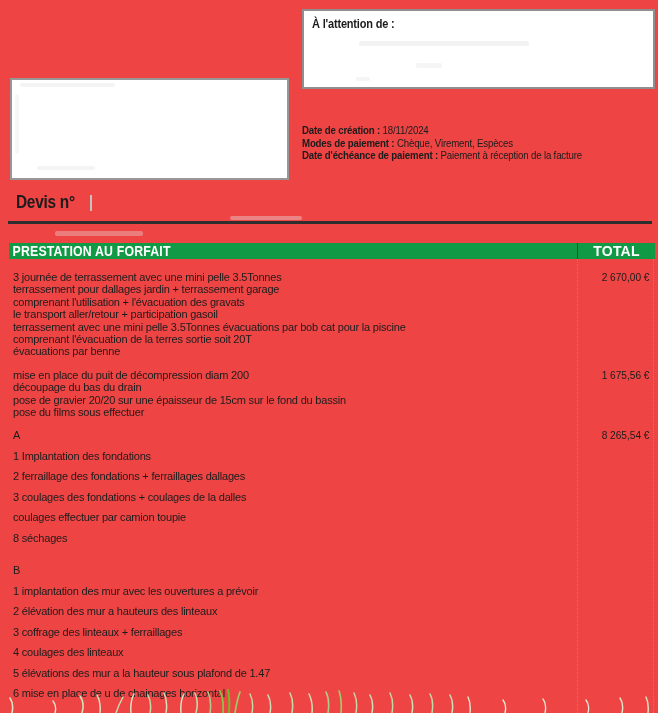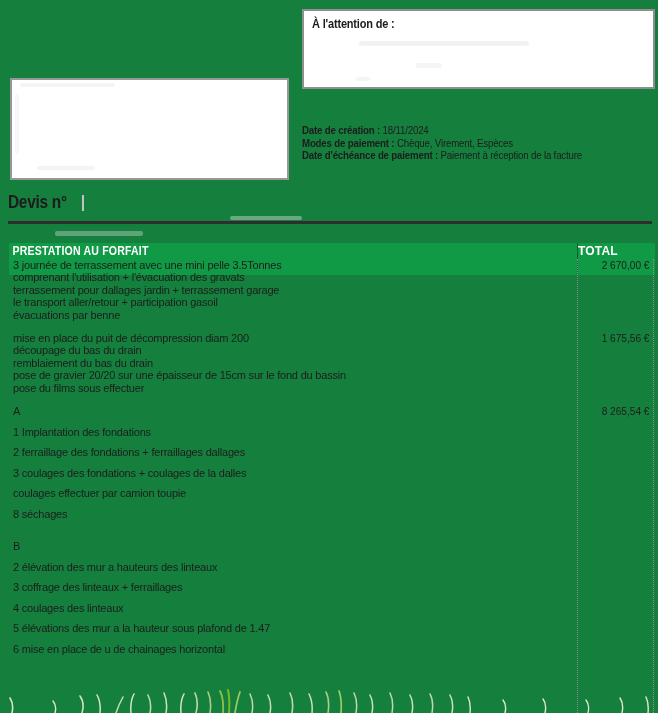--- a/index.html
+++ b/index.html
@@ -1,42 +1,42 @@
 <!DOCTYPE html>
 <html><head>
 <meta charset="utf-8">
 <style>
   html,body{margin:0;padding:0;background:#fff;}
-  .page{position:relative;width:658px;height:713px;overflow:hidden;background:#15803d;
+  .page{position:relative;width:658px;height:713px;overflow:hidden;background:#ef4444;
         font-family:"Liberation Sans","DejaVu Sans",sans-serif;color:#1c1c1c;}
   .cond{transform:scaleX(.88);transform-origin:0 50%;}
   
   .attention-box{position:absolute;left:302px;top:9px;width:349px;height:76px;
         border:2px solid #8f8f8f;background:#fff;}
   .attention-label{position:absolute;left:8px;top:6px;font-size:12.5px;font-weight:bold;
         letter-spacing:-.2px;white-space:nowrap;}
   .redact{position:absolute;background:#e7e7e7;border-radius:2px;}
   .sender-box{position:absolute;left:10px;top:78px;width:275px;height:98px;
         border:2px solid #979797;background:#fff;}
   
   .payment-info{position:absolute;left:302px;top:124px;font-size:11px;line-height:12.6px;
         letter-spacing:-.2px;white-space:nowrap;}
   .plabel{font-weight:bold;}
   
-  .devis-title-row{position:absolute;left:8px;top:192px;display:flex;align-items:center;}
+  .devis-title-row{position:absolute;left:16px;top:192px;display:flex;align-items:center;}
   .devis-title{margin:0;font-size:17.5px;font-weight:bold;letter-spacing:-.3px;white-space:nowrap;}
   .caret{width:2px;height:16px;background:#c2c2c2;margin-left:7px;}
   .title-rule{position:absolute;left:8px;top:221px;width:644px;height:3px;background:#2e2e2e;}
   
   .quote-table{position:absolute;left:9px;top:243px;width:646px;bottom:0;}
-  .thead{display:flex;height:32px;color:#fff;font-weight:bold;font-size:12px;
+  .thead{display:flex;height:16px;color:#fff;font-weight:bold;font-size:14px;
         line-height:16px;letter-spacing:.2px;}
   .th-left{flex:1;padding-left:4px;}
-  .th-right{width:77px;border-left:1px solid rgba(0,50,20,.55);}
-  .tbody{position:absolute;left:0;right:0;top:16px;bottom:0;padding-top:0;font-size:11px;}
+  .th-right{width:77px;text-align:center;border-left:1px solid rgba(0,50,20,.55);}
+  .tbody{position:absolute;left:0;right:0;top:16px;bottom:0;padding-top:12px;font-size:11px;}
   .vline{position:absolute;top:16px;bottom:0;width:0;border-left:1px dotted #8f8f8f;}
   .block{display:flex;}
   .block .desc{width:568px;box-sizing:border-box;padding-left:4px;letter-spacing:-.2px;}
   .block .total{flex:1;text-align:right;padding-right:6px;font-size:11px;
         transform:scaleX(.92);transform-origin:100% 0;}
   .block.tight{margin-bottom:11px;}
   .block.tight .line{line-height:12.4px;}
   .block.loose{margin-bottom:12px;}
   .block.loose .line{line-height:12px;margin-bottom:8.5px;}
   
@@ -87,51 +87,53 @@
     <div class="thead" id="table-head" style="background: rgb(17, 154, 70);">
       <div class="th-left cond">PRESTATION AU FORFAIT</div>
       <div class="th-right">TOTAL</div>
     </div>
     <div class="vline" style="left:568px"></div>
     <div class="vline" style="left:644px"></div>
     <div class="tbody" id="table-body">
         <div class="block tight">
           <div class="desc">
             <div class="line">3 journée de terrassement avec une mini pelle 3.5Tonnes</div>
+            <div class="line">terrassement pour dallages jardin + terrassement garage</div>
             <div class="line">comprenant l'utilisation + l'évacuation des gravats</div>
-            <div class="line">terrassement pour dallages jardin + terrassement garage</div>
             <div class="line">le transport aller/retour + participation gasoil</div>
+            <div class="line">terrassement avec une mini pelle 3.5Tonnes évacuations par bob cat pour la piscine</div>
+            <div class="line">comprenant l'évacuation de la terres sortie soit 20T</div>
             <div class="line">évacuations par benne</div>
           </div>
           <div class="total">2 670,00 €</div>
         </div>
         <div class="block tight">
           <div class="desc">
             <div class="line">mise en place du puit de décompression diam 200</div>
             <div class="line">découpage du bas du drain</div>
-            <div class="line">remblaiement du bas du drain</div>
             <div class="line">pose de gravier 20/20 sur une épaisseur de 15cm sur le fond du bassin</div>
             <div class="line">pose du films sous effectuer</div>
           </div>
           <div class="total">1 675,56 €</div>
         </div>
         <div class="block loose">
           <div class="desc">
             <div class="line">A</div>
             <div class="line">1 Implantation des fondations</div>
             <div class="line">2 ferraillage des fondations + ferraillages dallages</div>
             <div class="line">3 coulages des fondations + coulages de la dalles</div>
             <div class="line">coulages effectuer par camion toupie</div>
             <div class="line">8 séchages</div>
           </div>
           <div class="total">8 265,54 €</div>
         </div>
         <div class="block loose">
           <div class="desc">
             <div class="line">B</div>
+            <div class="line">1 implantation des mur avec les ouvertures a prévoir</div>
             <div class="line">2 élévation des mur a hauteurs des linteaux</div>
             <div class="line">3 coffrage des linteaux + ferraillages</div>
             <div class="line">4 coulages des linteaux</div>
             <div class="line">5 élévations des mur a la hauteur sous plafond de 1.47</div>
             <div class="line">6 mise en place de u de chainages horizontal</div>
           </div>
           <div class="total"></div>
         </div>
       </div>
   </div>

